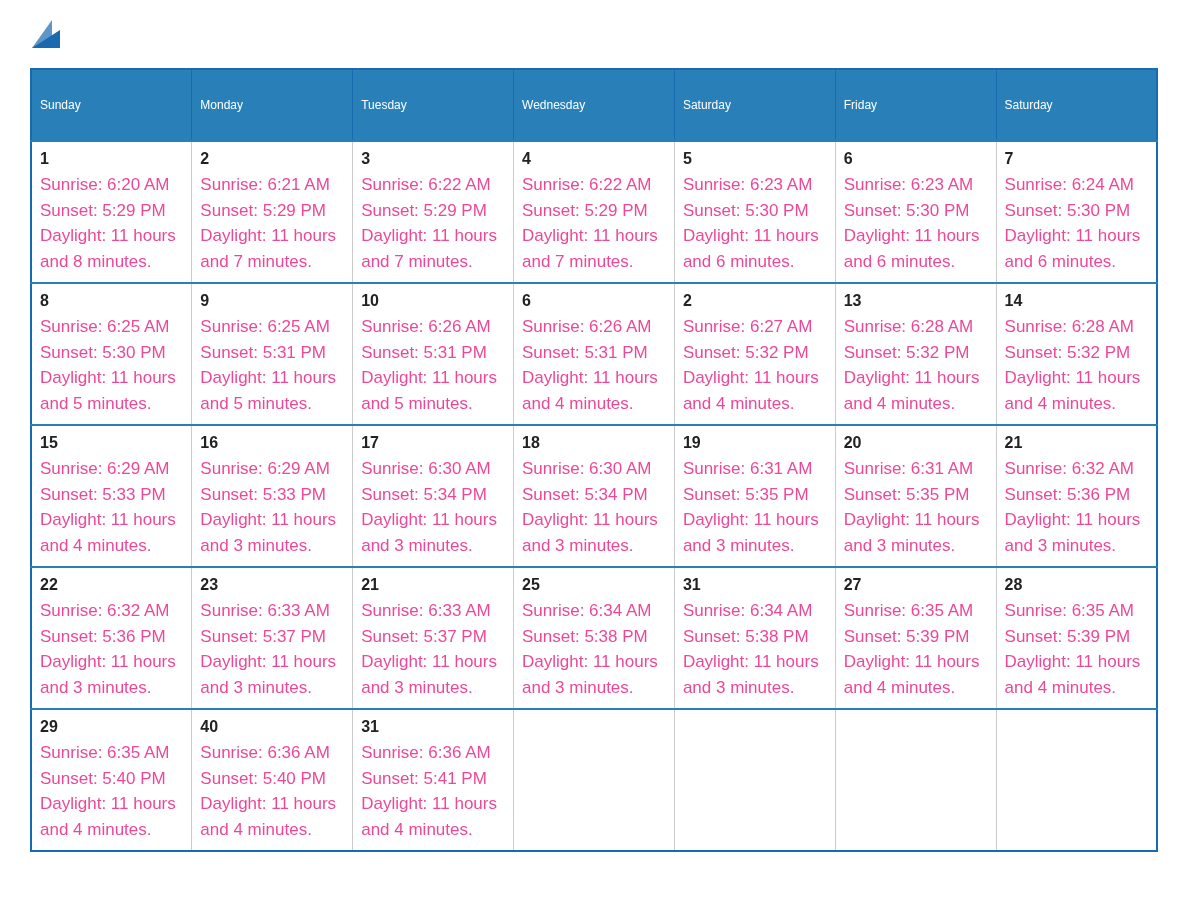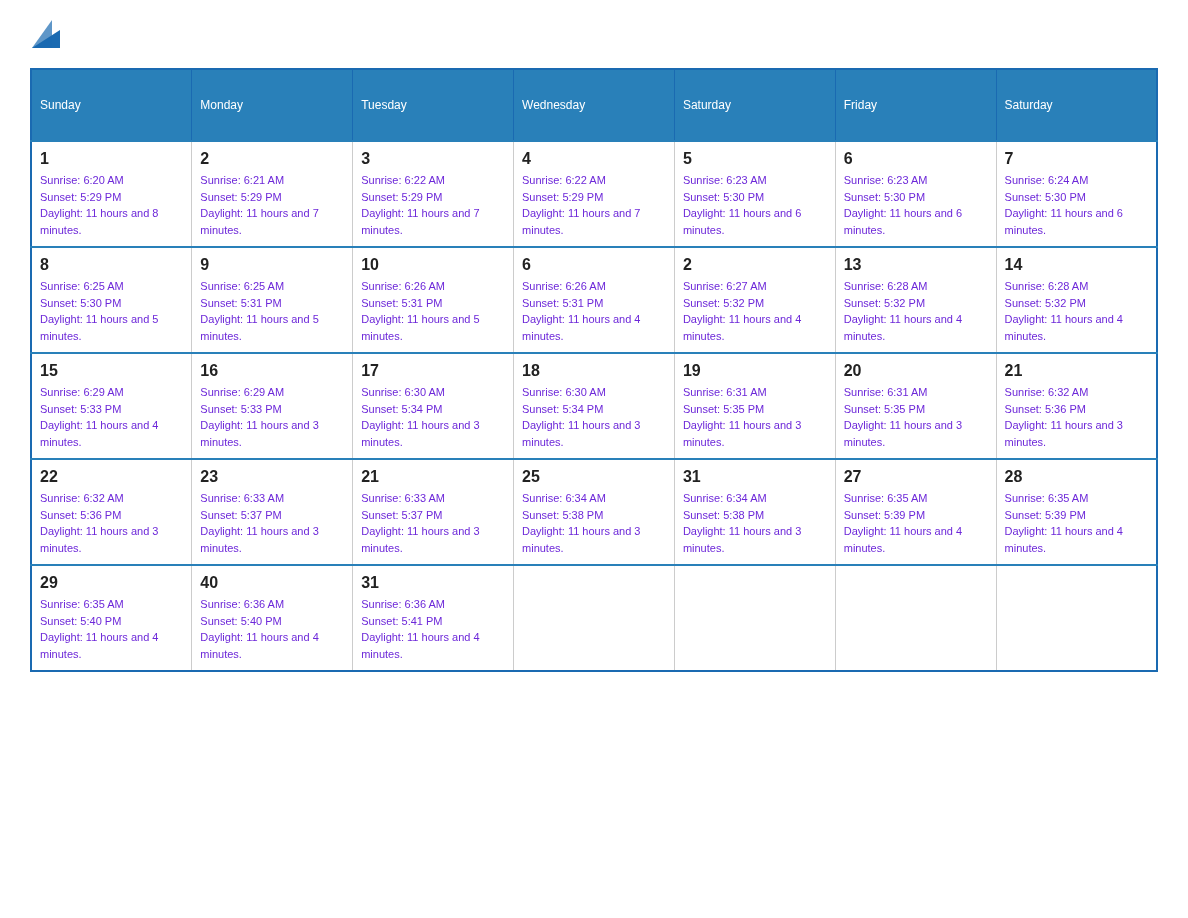--- a/index.html
+++ b/index.html
@@ -79,23 +79,23 @@
     }
     tbody td:last-child { border-right: none; }
     .day-number {
       font-size: 16px;
       font-weight: bold;
       color: #222;
       display: block;
       margin-bottom: 4px;
     }
     .day-info {
-      font-size: 11px;
+      font-size: 17px;
       line-height: 1.5;
-      color: #6d28d9;
+      color: #ec4899;
     }
     .empty-cell {
       background: #fff;
     }
   </style>
 </head>
 <body>
 
 <div class="header">
   <div class="logo">

